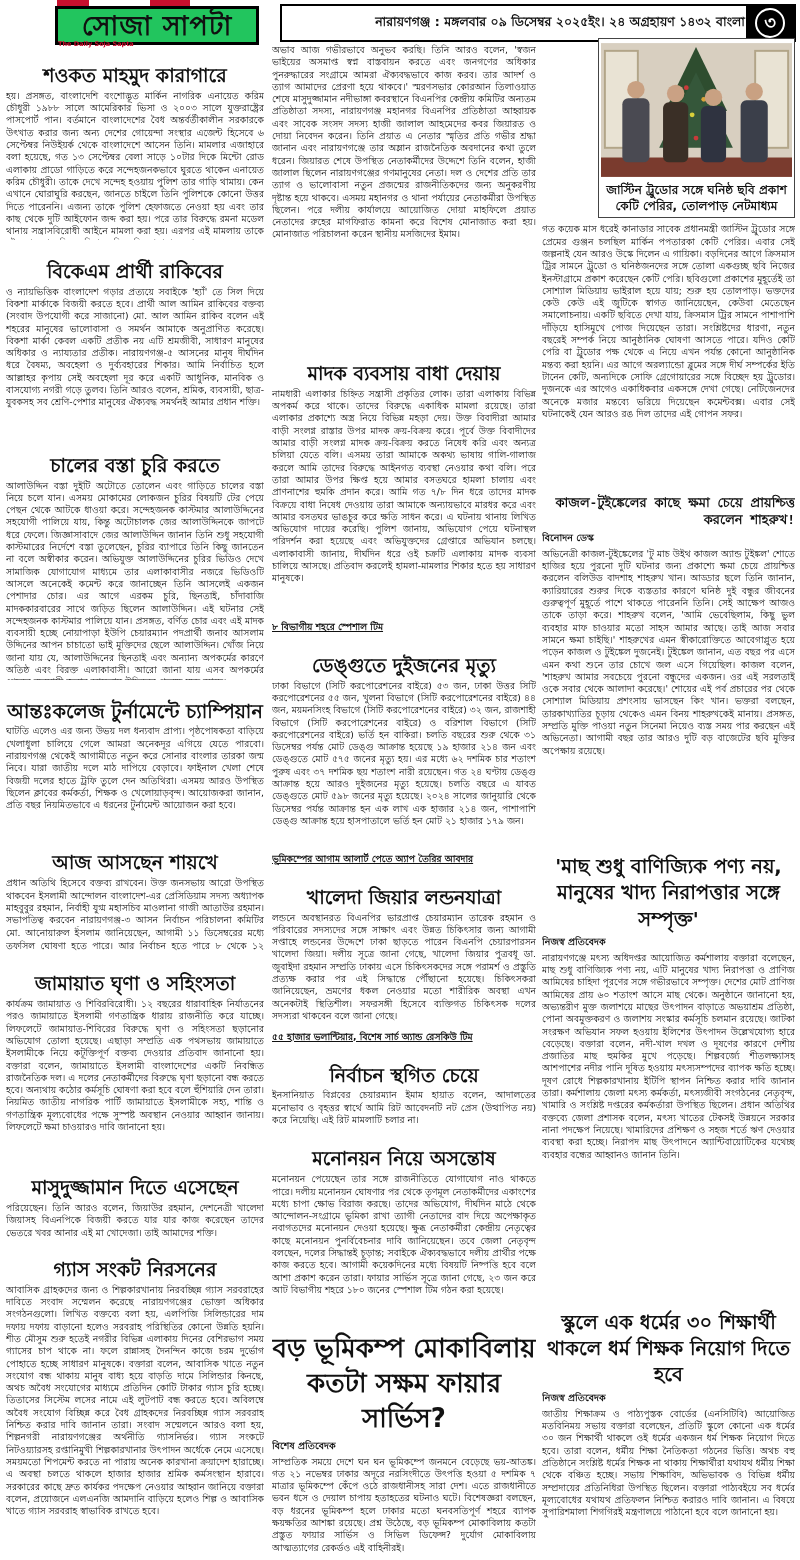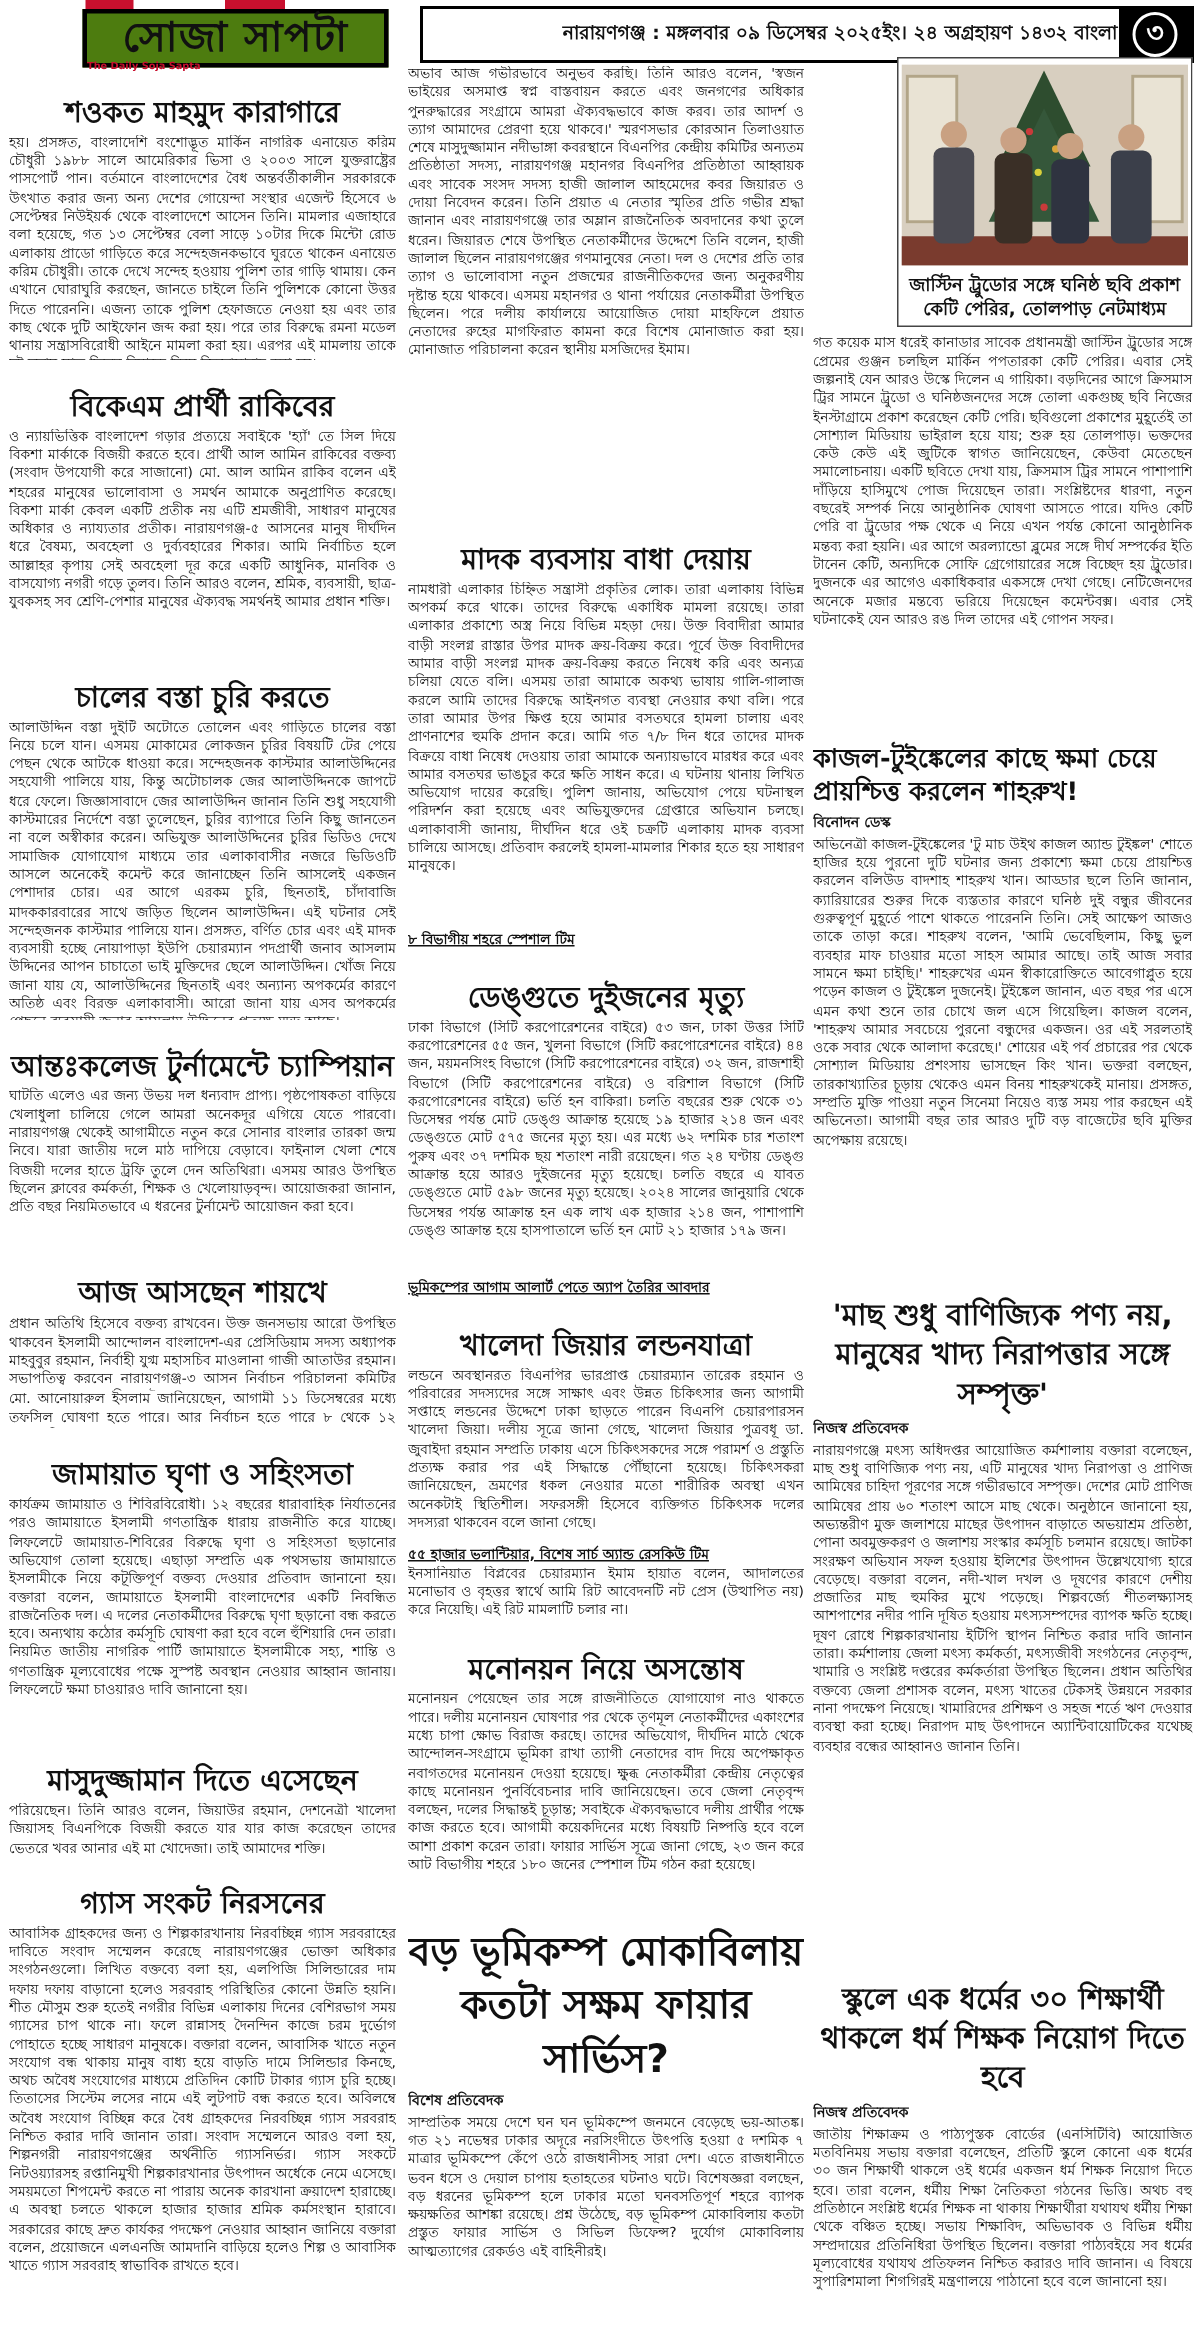--- a/index.html
+++ b/index.html
@@ -1,39 +1,39 @@
 <!DOCTYPE html>
 <html><head>
 <meta charset="utf-8">
 <style>
   html,body{margin:0;padding:0;background:#e9e9e9;}
   .page{position:relative;width:800px;height:1560px;background:#ffffff;margin:0 auto;overflow:hidden;
         font-family:"DejaVu Sans","Liberation Sans",sans-serif;color:#111;}
   
   .masthead{position:absolute;left:0;top:0;width:800px;height:44px;}
   .logo-box{position:absolute;left:55px;top:6px;width:198px;height:33px;border:3px solid #000;
-            display:flex;align-items:center;justify-content:center;background:#4d7c0f;}
+            display:flex;align-items:center;justify-content:center;background:#22c55e;}
   .logo-title{font-size:27px;font-weight:bold;letter-spacing:1px;line-height:1;}
   .logo-sub{position:absolute;left:58px;top:40px;font-size:6.5px;color:#c8102e;font-weight:bold;}
   .tab{position:absolute;top:0;height:6px;background:#c8102e;}
   .tab1{left:57px;width:32px;} .tab2{left:150px;width:40px;}
   .date-box{position:absolute;left:280px;top:4px;width:516px;height:38px;border:2px solid #000;
             box-sizing:border-box;display:flex;align-items:center;}
   .dateline{flex:1;text-align:right;font-size:12.5px;font-weight:bold;padding-right:1px;}
   .pageno-box{width:48px;height:34px;background:#000;color:#fff;display:flex;align-items:center;
               justify-content:center;position:relative;}
   .pageno-ring{width:26px;height:26px;border:2px solid #fff;border-radius:50%;display:flex;
                align-items:center;justify-content:center;font-size:18px;font-weight:bold;line-height:1;}
   
   .col{position:absolute;top:44px;overflow:hidden;}
   #col-left {left:6px;  width:258px;height:1514px;}
   #col-mid  {left:272px;width:264px;height:1514px;}
   #col-right{left:542px;width:253px;height:1520px;top:38px;}
   .hl{font-weight:bold;text-align:center;font-size:19px;line-height:1.15;margin:21px 0 3px;}
-  .hl-med{font-weight:bold;text-align:left;font-size:17px;line-height:1.25;margin:5px 0 2px;}
+  .hl-med{font-weight:bold;text-align:right;font-size:13px;line-height:1.25;margin:5px 0 2px;font-family:Liberation Mono, monospace;}
   .hl-big2{font-weight:bold;text-align:center;font-size:19.5px;line-height:1.35;margin:6px 0 2px;}
   .hl-giant{font-weight:bold;text-align:center;font-size:26px;line-height:1.35;margin:8px 0 2px;}
   .by{font-weight:bold;font-size:9.5px;margin:1px 0 2px;}
   .bd{font-size:9.2px;line-height:12.3px;text-align:justify;overflow:hidden;margin:0;}
   .sub{font-weight:bold;text-decoration:underline;font-size:9.2px;line-height:14px;overflow:hidden;height:14px;}
   
   .photo-box{margin-left:56px;width:197px;border:1px solid #444;background:#fff;padding:2px;box-sizing:border-box;}
   .photo-frame{width:100%;height:138px;display:block;}
   .caption{font-size:12px;font-weight:bold;text-align:center;line-height:1.35;padding:3px 1px 1px;}
 </style>
@@ -83,20 +83,21 @@
     <p class="bd" style="height:298px">অভাব আজ গভীরভাবে অনুভব করছি। তিনি আরও বলেন, 'স্বজন ভাইয়ের অসমাপ্ত স্বপ্ন বাস্তবায়ন করতে এবং জনগণের অধিকার পুনরুদ্ধারের সংগ্রামে আমরা ঐক্যবদ্ধভাবে কাজ করব। তার আদর্শ ও ত্যাগ আমাদের প্রেরণা হয়ে থাকবে।' স্মরণসভার কোরআন তিলাওয়াত শেষে মাসুদুজ্জামান নদীভাঙ্গা কবরস্থানে বিএনপির কেন্দ্রীয় কমিটির অন্যতম প্রতিষ্ঠাতা সদস্য, নারায়ণগঞ্জ মহানগর বিএনপির প্রতিষ্ঠাতা আহ্বায়ক এবং সাবেক সংসদ সদস্য হাজী জালাল আহমেদের কবর জিয়ারত ও দোয়া নিবেদন করেন। তিনি প্রয়াত এ নেতার স্মৃতির প্রতি গভীর শ্রদ্ধা জানান এবং নারায়ণগঞ্জে তার অম্লান রাজনৈতিক অবদানের কথা তুলে ধরেন। জিয়ারত শেষে উপস্থিত নেতাকর্মীদের উদ্দেশে তিনি বলেন, হাজী জালাল ছিলেন নারায়ণগঞ্জের গণমানুষের নেতা। দল ও দেশের প্রতি তার ত্যাগ ও ভালোবাসা নতুন প্রজন্মের রাজনীতিকদের জন্য অনুকরণীয় দৃষ্টান্ত হয়ে থাকবে। এসময় মহানগর ও থানা পর্যায়ের নেতাকর্মীরা উপস্থিত ছিলেন। পরে দলীয় কার্যালয়ে আয়োজিত দোয়া মাহফিলে প্রয়াত নেতাদের রুহের মাগফিরাত কামনা করে বিশেষ মোনাজাত করা হয়। মোনাজাত পরিচালনা করেন স্থানীয় মসজিদের ইমাম।</p>
     <h2 class="hl">মাদক ব্যবসায় বাধা দেয়ায়</h2>
     <p class="bd" style="height:232px">নামধারী এলাকার চিহ্নিত সন্ত্রাসী প্রকৃতির লোক। তারা এলাকায় বিভিন্ন অপকর্ম করে থাকে। তাদের বিরুদ্ধে একাধিক মামলা রয়েছে। তারা এলাকার প্রকাশ্যে অস্ত্র নিয়ে বিভিন্ন মহড়া দেয়। উক্ত বিবাদীরা আমার বাড়ী সংলগ্ন রাস্তার উপর মাদক ক্রয়-বিক্রয় করে। পূর্বে উক্ত বিবাদীদের আমার বাড়ী সংলগ্ন মাদক ক্রয়-বিক্রয় করতে নিষেধ করি এবং অন্যত্র চলিয়া যেতে বলি। এসময় তারা আমাকে অকথ্য ভাষায় গালি-গালাজ করলে আমি তাদের বিরুদ্ধে আইনগত ব্যবস্থা নেওয়ার কথা বলি। পরে তারা আমার উপর ক্ষিপ্ত হয়ে আমার বসতঘরে হামলা চালায় এবং প্রাণনাশের হুমকি প্রদান করে। আমি গত ৭/৮ দিন ধরে তাদের মাদক বিক্রয়ে বাধা নিষেধ দেওয়ায় তারা আমাকে অন্যায়ভাবে মারধর করে এবং আমার বসতঘর ভাঙচুর করে ক্ষতি সাধন করে। এ ঘটনায় থানায় লিখিত অভিযোগ দায়ের করেছি। পুলিশ জানায়, অভিযোগ পেয়ে ঘটনাস্থল পরিদর্শন করা হয়েছে এবং অভিযুক্তদের গ্রেপ্তারে অভিযান চলছে। এলাকাবাসী জানায়, দীর্ঘদিন ধরে ওই চক্রটি এলাকায় মাদক ব্যবসা চালিয়ে আসছে। প্রতিবাদ করলেই হামলা-মামলার শিকার হতে হয় সাধারণ মানুষকে।</p>
     <div class="sub">৮ বিভাগীয় শহরে স্পেশাল টিম</div>
     <h2 class="hl">ডেঙ্গুতে দুইজনের মৃত্যু</h2>
     <p class="bd" style="height:172px">ঢাকা বিভাগে (সিটি করপোরেশনের বাইরে) ৫৩ জন, ঢাকা উত্তর সিটি করপোরেশনের ৫৫ জন, খুলনা বিভাগে (সিটি করপোরেশনের বাইরে) ৪৪ জন, ময়মনসিংহ বিভাগে (সিটি করপোরেশনের বাইরে) ৩২ জন, রাজশাহী বিভাগে (সিটি করপোরেশনের বাইরে) ও বরিশাল বিভাগে (সিটি করপোরেশনের বাইরে) ভর্তি হন বাকিরা। চলতি বছরের শুরু থেকে ৩১ ডিসেম্বর পর্যন্ত মোট ডেঙ্গু আক্রান্ত হয়েছে ১৯ হাজার ২১৪ জন এবং ডেঙ্গুতে মোট ৫৭৫ জনের মৃত্যু হয়। এর মধ্যে ৬২ দশমিক চার শতাংশ পুরুষ এবং ৩৭ দশমিক ছয় শতাংশ নারী রয়েছেন। গত ২৪ ঘণ্টায় ডেঙ্গু আক্রান্ত হয়ে আরও দুইজনের মৃত্যু হয়েছে। চলতি বছরে এ যাবত ডেঙ্গুতে মোট ৫৯৮ জনের মৃত্যু হয়েছে। ২০২৪ সালের জানুয়ারি থেকে ডিসেম্বর পর্যন্ত আক্রান্ত হন এক লাখ এক হাজার ২১৪ জন, পাশাপাশি ডেঙ্গু আক্রান্ত হয়ে হাসপাতালে ভর্তি হন মোট ২১ হাজার ১৭৯ জন।</p>
     <div class="sub">ভূমিকম্পের আগাম আলার্ট পেতে অ্যাপ তৈরির আবদার</div>
     <h2 class="hl">খালেদা জিয়ার লন্ডনযাত্রা</h2>
     <p class="bd" style="height:118px">লন্ডনে অবস্থানরত বিএনপির ভারপ্রাপ্ত চেয়ারম্যান তারেক রহমান ও পরিবারের সদস্যদের সঙ্গে সাক্ষাৎ এবং উন্নত চিকিৎসার জন্য আগামী সপ্তাহে লন্ডনের উদ্দেশে ঢাকা ছাড়তে পারেন বিএনপি চেয়ারপারসন খালেদা জিয়া। দলীয় সূত্রে জানা গেছে, খালেদা জিয়ার পুত্রবধূ ডা. জুবাইদা রহমান সম্প্রতি ঢাকায় এসে চিকিৎসকদের সঙ্গে পরামর্শ ও প্রস্তুতি প্রত্যক্ষ করার পর এই সিদ্ধান্তে পৌঁছানো হয়েছে। চিকিৎসকরা জানিয়েছেন, ভ্রমণের ধকল নেওয়ার মতো শারীরিক অবস্থা এখন অনেকটাই স্থিতিশীল। সফরসঙ্গী হিসেবে ব্যক্তিগত চিকিৎসক দলের সদস্যরা থাকবেন বলে জানা গেছে।</p>
     <div class="sub">৫৫ হাজার ভলান্টিয়ার, বিশেষ সার্চ অ্যান্ড রেসকিউ টিম</div>
+    <h2 class="hl">নির্বাচন স্থগিত চেয়ে</h2>
     <p class="bd" style="height:38px">ইনসানিয়াত বিপ্লবের চেয়ারম্যান ইমাম হায়াত বলেন, আদালতের মনোভাব ও বৃহত্তর স্বার্থে আমি রিট আবেদনটি নট প্রেস (উত্থাপিত নয়) করে নিয়েছি। এই রিট মামলাটি চলার না।</p>
     <h2 class="hl">মনোনয়ন নিয়ে অসন্তোষ</h2>
     <p class="bd" style="height:150px">মনোনয়ন পেয়েছেন তার সঙ্গে রাজনীতিতে যোগাযোগ নাও থাকতে পারে। দলীয় মনোনয়ন ঘোষণার পর থেকে তৃণমূল নেতাকর্মীদের একাংশের মধ্যে চাপা ক্ষোভ বিরাজ করছে। তাদের অভিযোগ, দীর্ঘদিন মাঠে থেকে আন্দোলন-সংগ্রামে ভূমিকা রাখা ত্যাগী নেতাদের বাদ দিয়ে অপেক্ষাকৃত নবাগতদের মনোনয়ন দেওয়া হয়েছে। ক্ষুব্ধ নেতাকর্মীরা কেন্দ্রীয় নেতৃত্বের কাছে মনোনয়ন পুনর্বিবেচনার দাবি জানিয়েছেন। তবে জেলা নেতৃবৃন্দ বলছেন, দলের সিদ্ধান্তই চূড়ান্ত; সবাইকে ঐক্যবদ্ধভাবে দলীয় প্রার্থীর পক্ষে কাজ করতে হবে। আগামী কয়েকদিনের মধ্যে বিষয়টি নিষ্পত্তি হবে বলে আশা প্রকাশ করেন তারা। ফায়ার সার্ভিস সূত্রে জানা গেছে, ২৩ জন করে আট বিভাগীয় শহরে ১৮০ জনের স্পেশাল টিম গঠন করা হয়েছে।</p>
     <h2 class="hl-giant">বড় ভূমিকম্প মোকাবিলায় কতটা সক্ষম ফায়ার সার্ভিস?</h2>
     <div class="by">বিশেষ প্রতিবেদক</div>
     <p class="bd" style="height:110px">সাম্প্রতিক সময়ে দেশে ঘন ঘন ভূমিকম্পে জনমনে বেড়েছে ভয়-আতঙ্ক। গত ২১ নভেম্বর ঢাকার অদূরে নরসিংদীতে উৎপত্তি হওয়া ৫ দশমিক ৭ মাত্রার ভূমিকম্পে কেঁপে ওঠে রাজধানীসহ সারা দেশ। এতে রাজধানীতে ভবন ধসে ও দেয়াল চাপায় হতাহতের ঘটনাও ঘটে। বিশেষজ্ঞরা বলছেন, বড় ধরনের ভূমিকম্প হলে ঢাকার মতো ঘনবসতিপূর্ণ শহরে ব্যাপক ক্ষয়ক্ষতির আশঙ্কা রয়েছে। প্রশ্ন উঠেছে, বড় ভূমিকম্প মোকাবিলায় কতটা প্রস্তুত ফায়ার সার্ভিস ও সিভিল ডিফেন্স? দুর্যোগ মোকাবিলায় আত্মত্যাগের রেকর্ডও এই বাহিনীরই।</p>
   </div>
 
   <div class="col" id="col-right">
 

